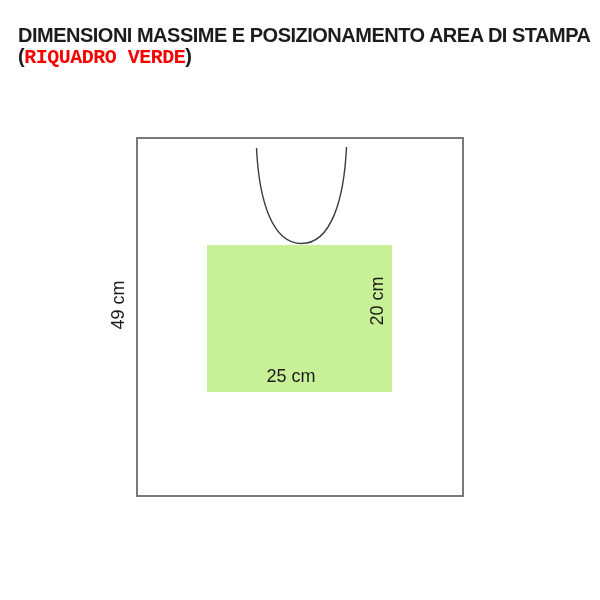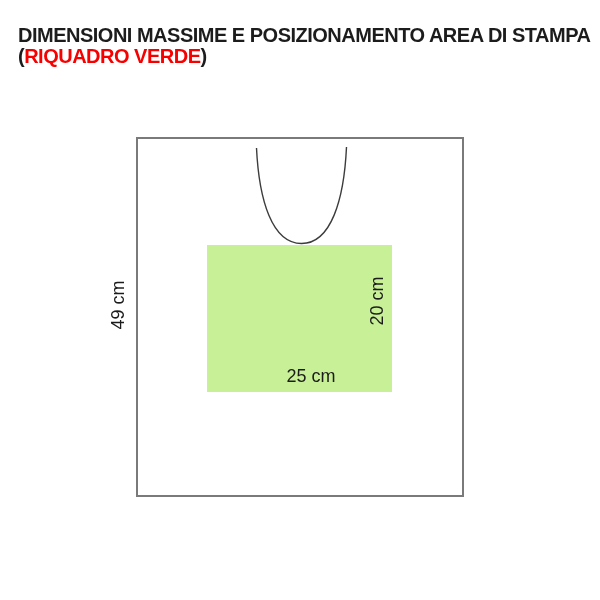--- a/index.html
+++ b/index.html
@@ -21,20 +21,21 @@
     top: 25px;
     font-weight: bold;
     font-size: 20px;
     line-height: 21px;
     letter-spacing: -0.5px;
     color: var(--text-black, #1c1c1c);
     white-space: nowrap;
   }
   .title .red {
     color: var(--highlight-red, #f70000);
+    font-family: Liberation Mono, monospace;
   }
   .garment {
     position: absolute;
     left: 136px;
     top: 137px;
     width: 328px;
     height: 360px;
     border: 2px solid var(--outline-gray, #7a7a7a);
     box-sizing: border-box;
     background: #ffffff;
@@ -68,21 +69,21 @@
     text-align: center;
     font-size: 18px;
     color: var(--text-black, #1c1c1c);
     white-space: nowrap;
   }
   .rot {
     transform: rotate(-90deg);
   }
   #dim-outer-height { left: 68px;  top: 294px; }
   #dim-print-height { left: 327px; top: 290px; }
-  #dim-print-width  { left: 261px; top: 365px; }
+  #dim-print-width  { left: 241px; top: 365px; }
   #dim-outer-width  { left: 247px; top: 501px; }
 </style>
 </head>
 <body>
 
 <div id="page">
 
   <div class="title">
     <div>DIMENSIONI MASSIME E POSIZIONAMENTO AREA DI STAMPA</div>
     <div><span>(</span><span class="red">RIQUADRO VERDE</span><span>)</span></div>

